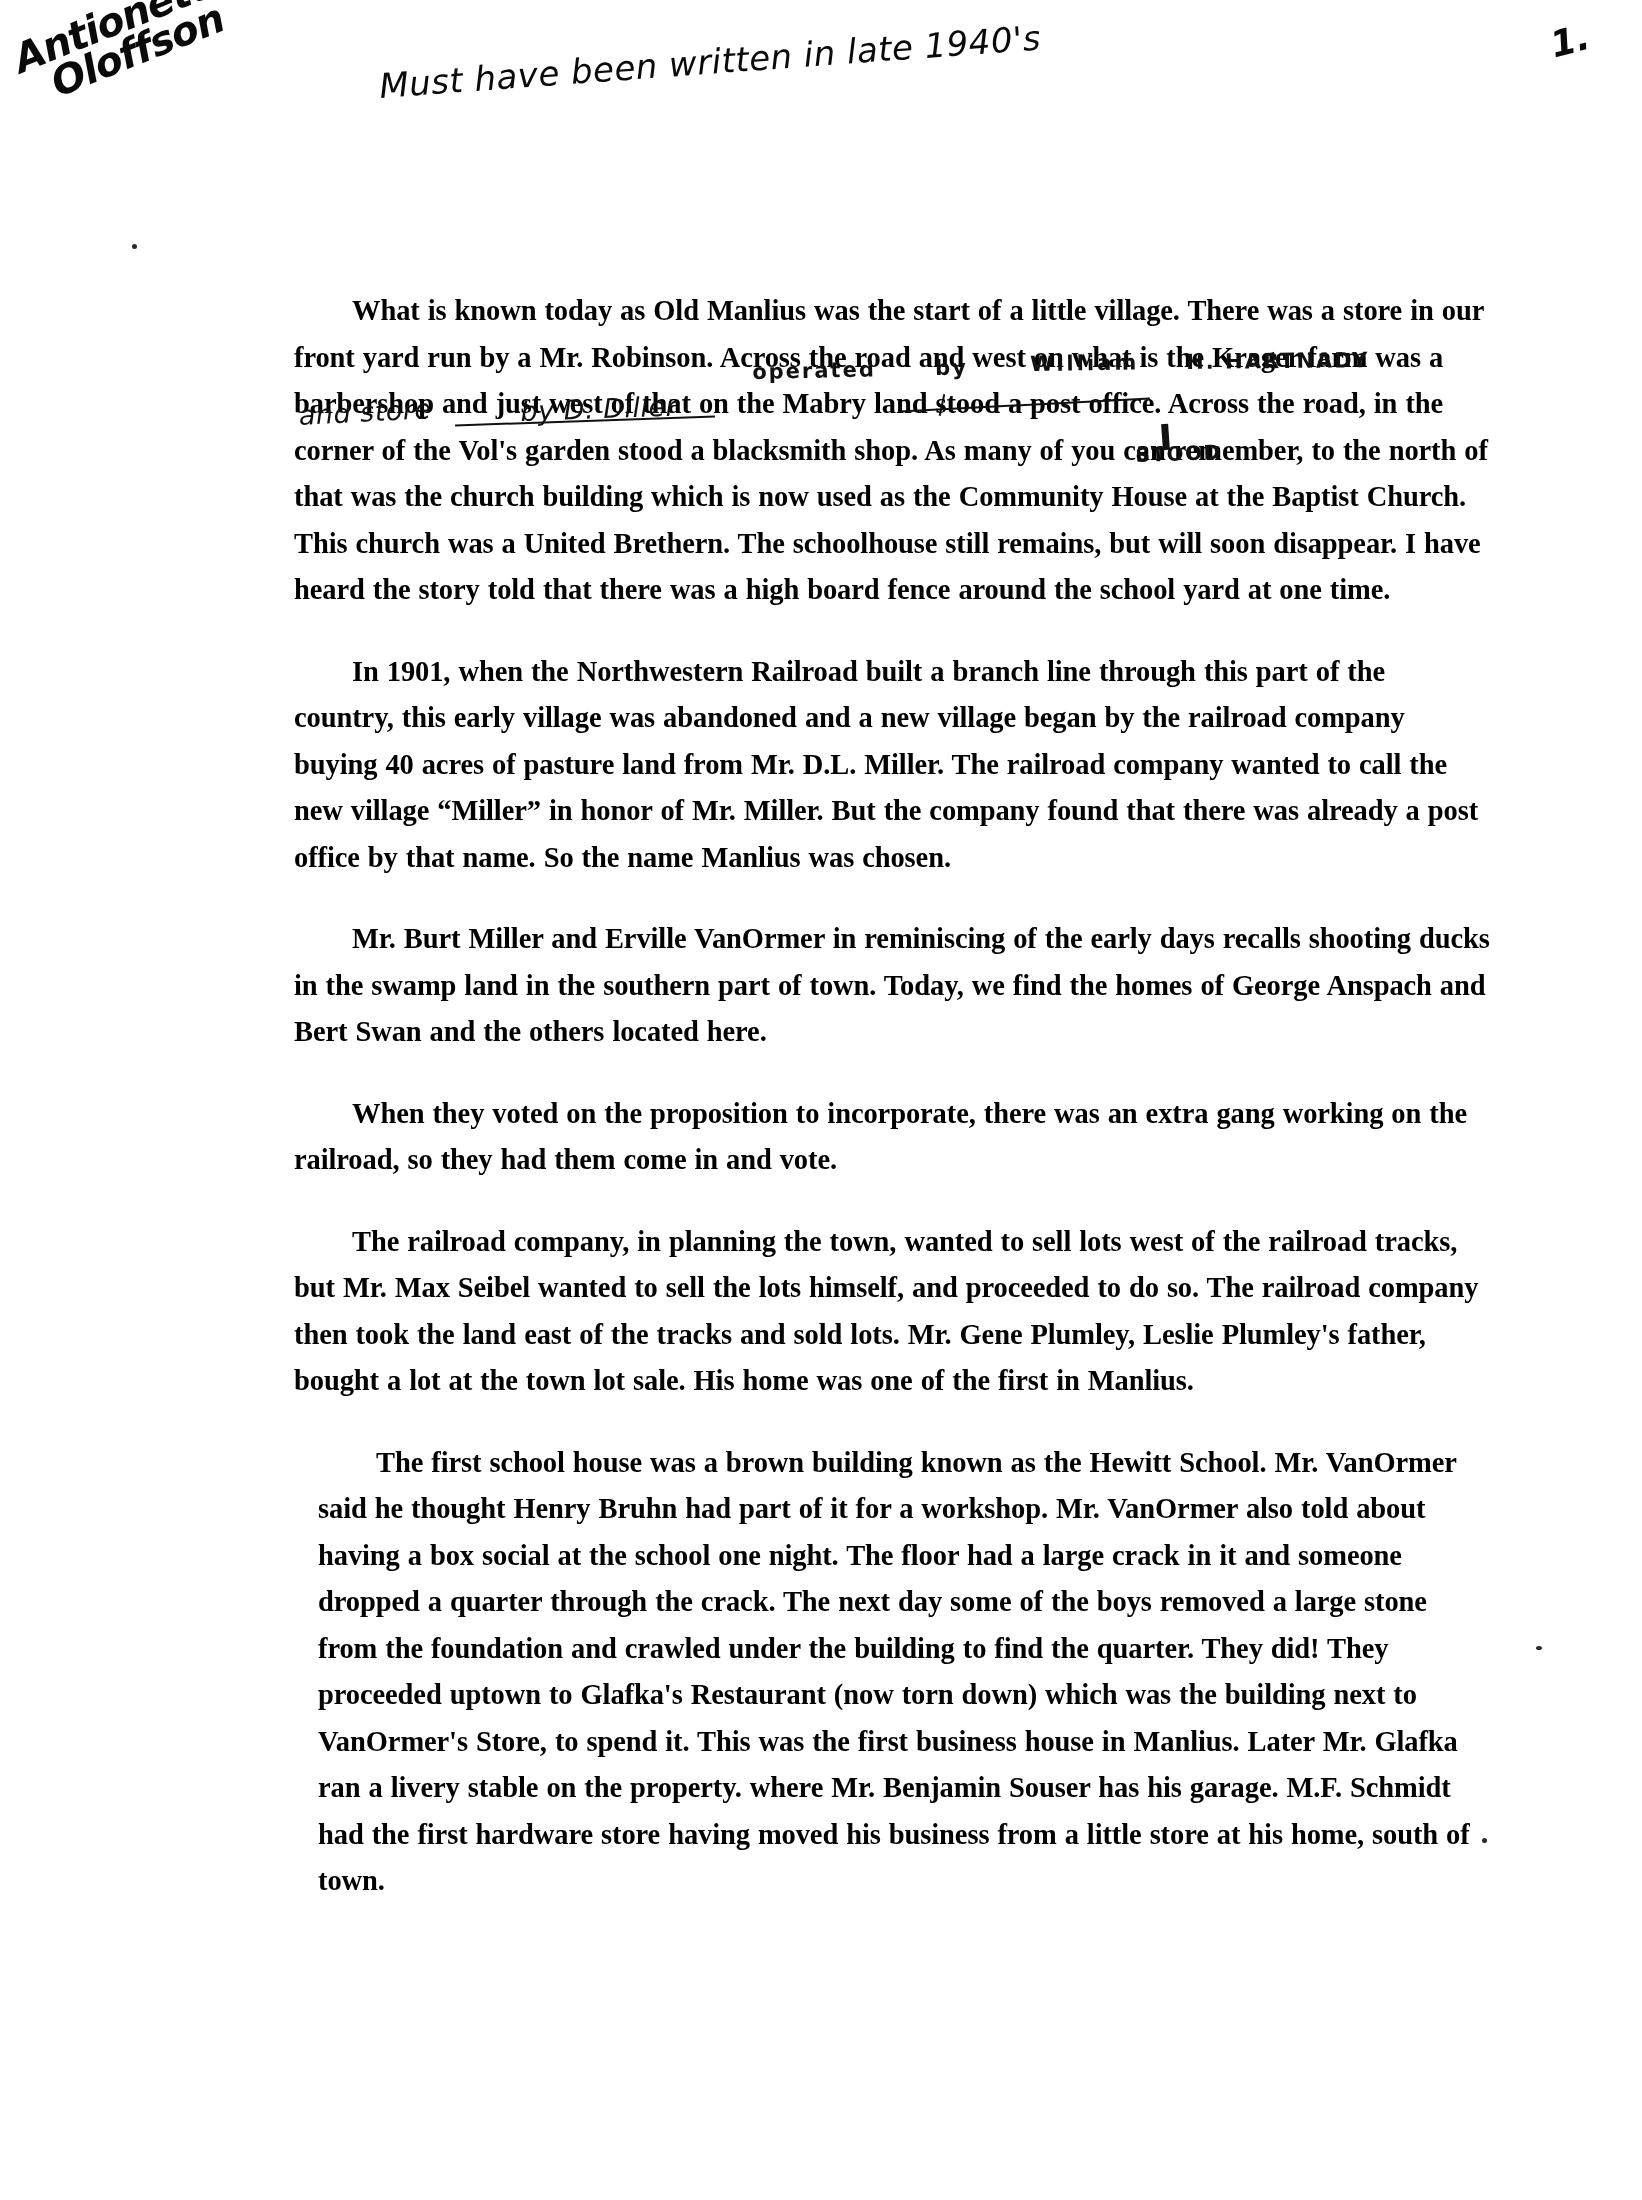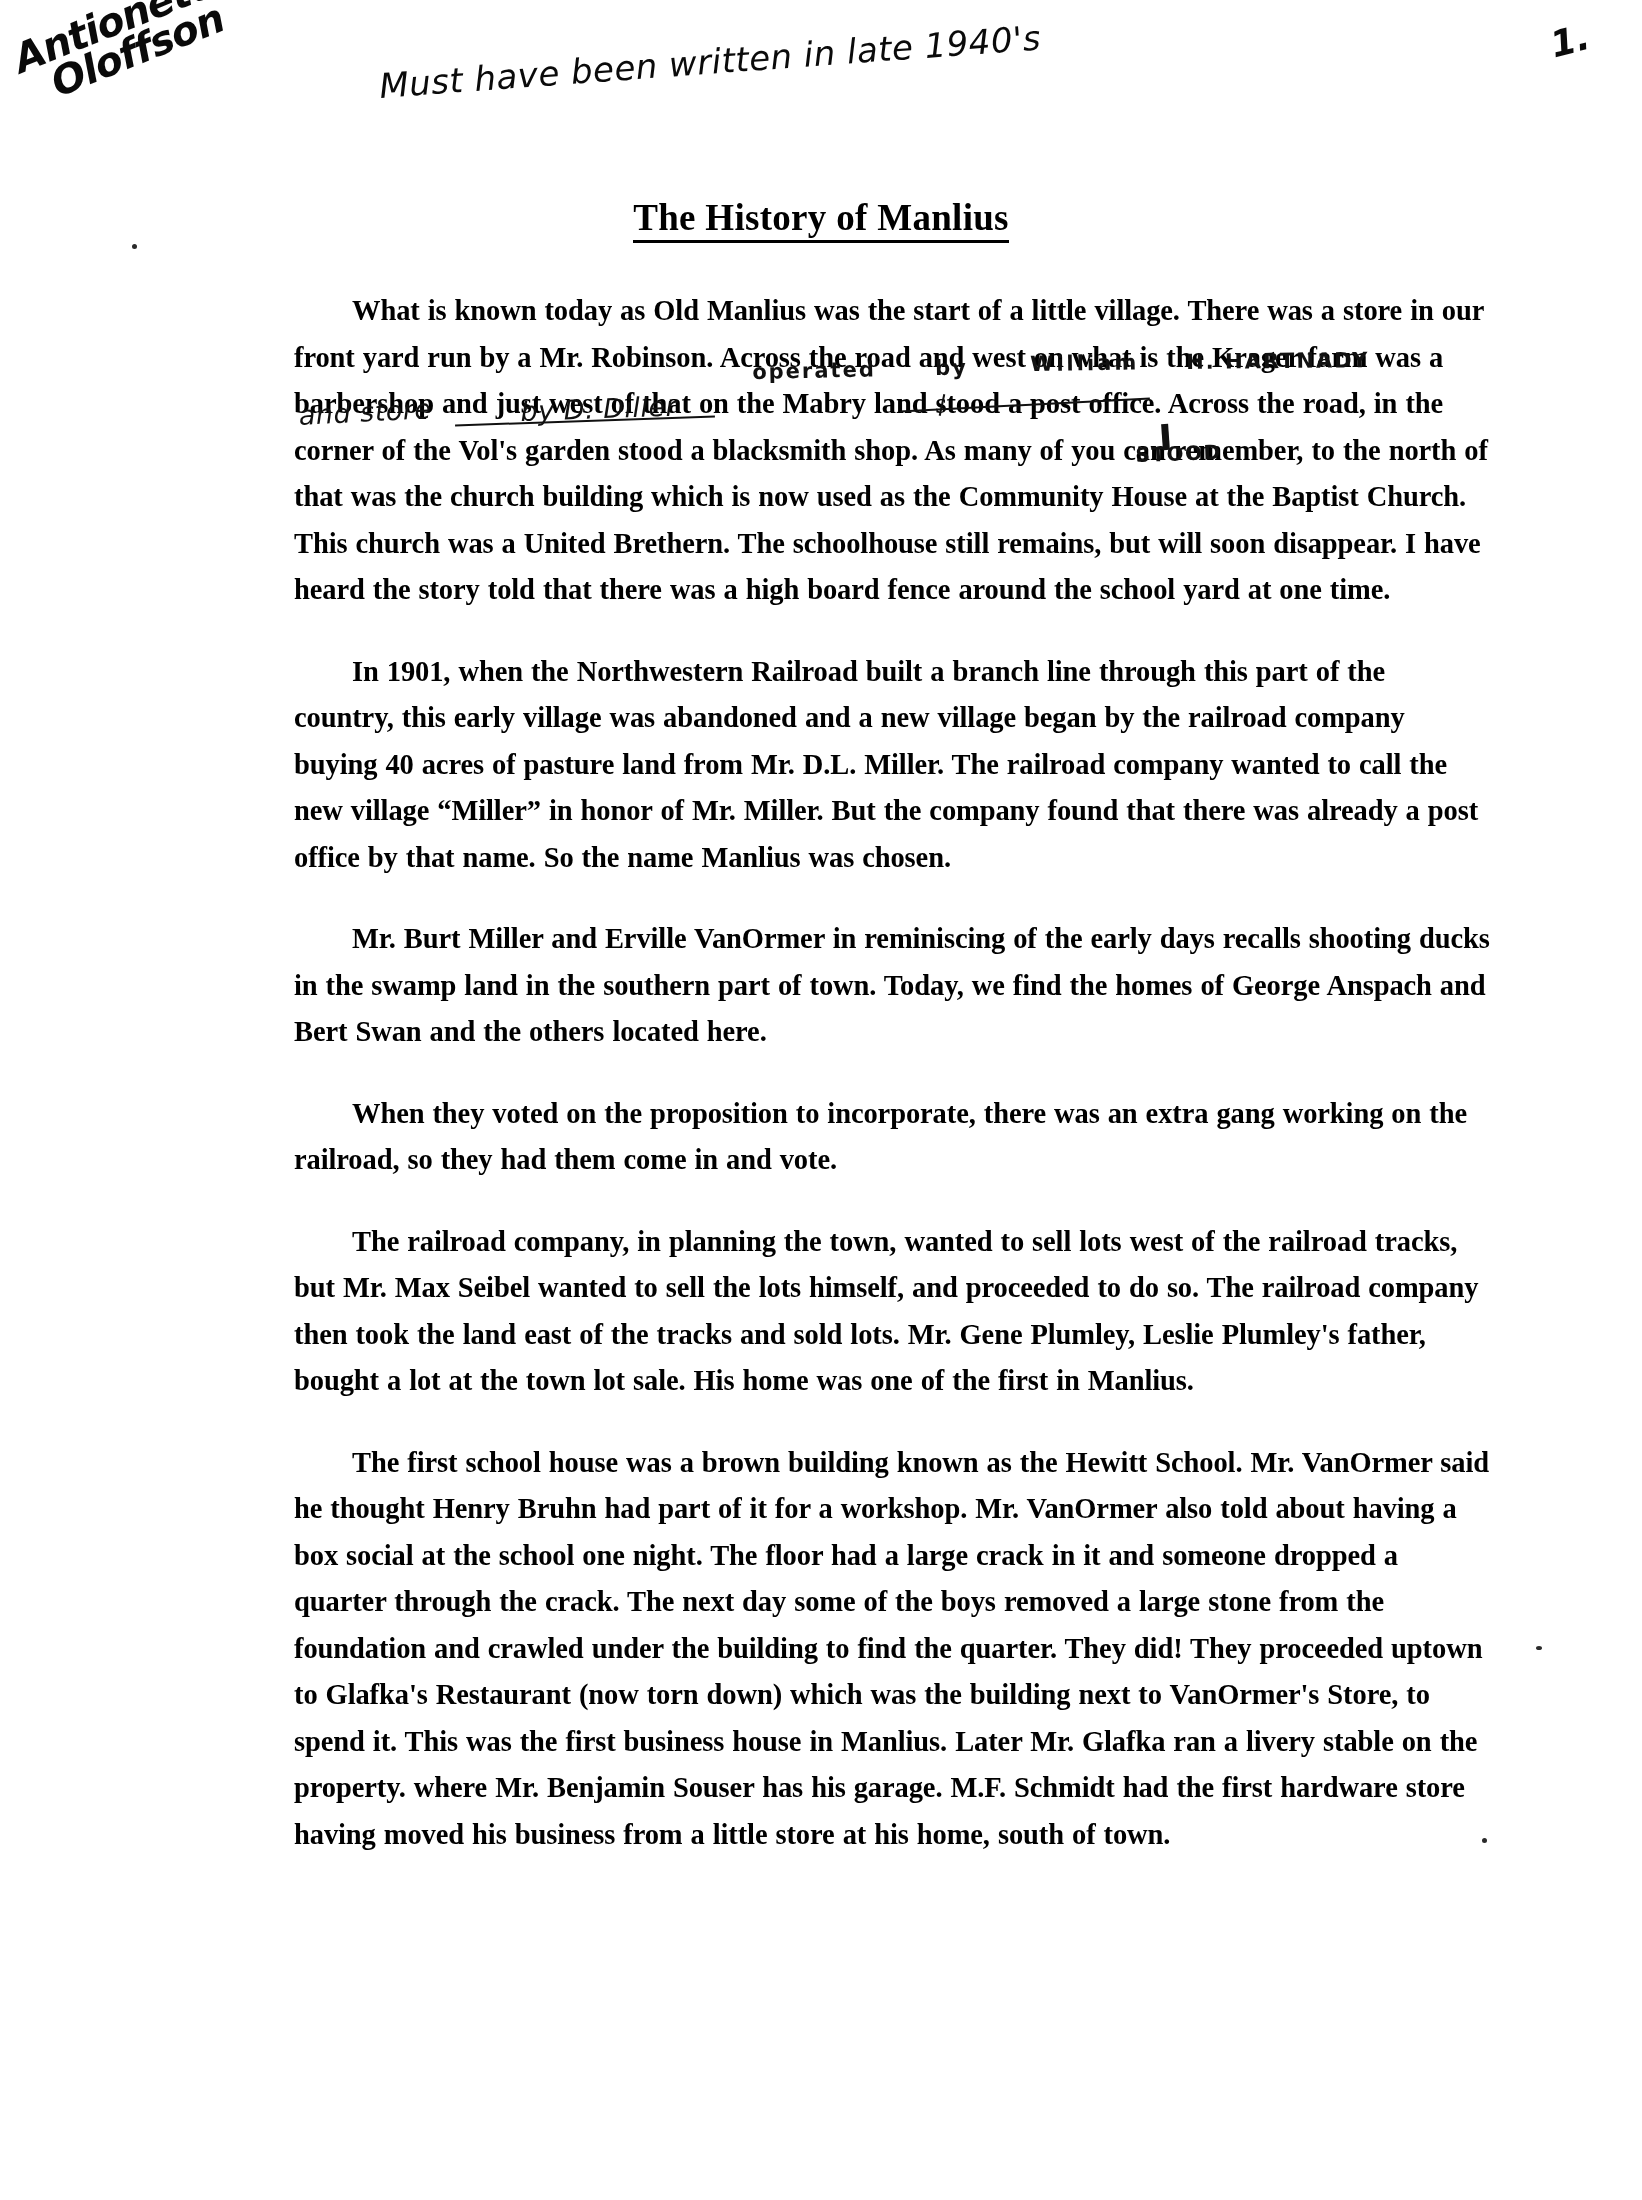--- a/index.html
+++ b/index.html
@@ -187,21 +187,21 @@
   .para {
     font-size: 28.5px;
     font-weight: bold;
     line-height: 46.5px;
     text-align: left;
     text-indent: 58px;
     margin: 0 0 35px 0;
     letter-spacing: -0.1px;
     word-spacing: 1px;
   }
-  .para:last-child { margin-bottom: 0; }
+  .para:last-child { margin-bottom: 0; margin-left: 24px; }
 
   .stray-dot {
     position: absolute;
     background: #2a2a2a;
     border-radius: 50%;
     pointer-events: none;
   }
   .dot-a { left: 132px; top: 244px; width: 5px; height: 5px; }
   .dot-b { left: 1536px; top: 1646px; width: 6px; height: 4px; }
   .dot-c { left: 1482px; top: 1838px; width: 5px; height: 5px; }
@@ -213,23 +213,20 @@
 
   <div class="hand signature">
     <span class="sig-line-1">Antionette</span>
     <span class="sig-line-2">Oloffson</span>
   </div>
 
   <div class="hand note-top">Must have been written in late 1940's</div>
 
   <div class="hand page-number">1.</div>
 
-  <div class="doc-title">
-    <span>The History of Manlius</span>
-  </div>
 
   <div class="body-col">
     <p class="para">What is known today as Old Manlius was the start of a little village. There was a store in our front yard run by a Mr. Robinson.  Across the road and west on what is the Krager farm was a barbershop and just west of that on the Mabry land stood a post office. Across the road, in the corner of the Vol's garden stood a blacksmith shop. As many of you can remember, to the north of that was the church building which is now used as the Community House at the Baptist Church. This church was a United Brethern. The schoolhouse still remains, but will soon disappear. I have heard the story told that there was a high board fence around the school yard at one time.</p>
     <p class="para">In 1901, when the Northwestern Railroad built a branch line through this part of the country, this early village was abandoned and a new village began by the railroad company buying 40 acres of pasture land from Mr. D.L. Miller. The railroad company wanted to call the new village “Miller” in honor of Mr. Miller. But the company found that there was already a post office by that name. So the name Manlius was chosen.</p>
     <p class="para">Mr. Burt Miller and Erville VanOrmer in reminiscing of the early days recalls shooting ducks in the swamp land in the southern part of town. Today, we find the homes of George Anspach and Bert Swan and the others located here.</p>
     <p class="para">When they voted on the proposition to incorporate, there was an extra gang working on the railroad, so they had them come in and vote.</p>
     <p class="para">The railroad company, in planning the town, wanted to sell lots west of the railroad tracks, but Mr. Max Seibel wanted to sell the lots himself, and proceeded to do so. The railroad company then took the land east of the tracks and sold lots. Mr. Gene Plumley, Leslie Plumley's father, bought a lot at the town lot sale. His home was one of the first in Manlius.</p>
     <p class="para">The first school house was a brown building known as the Hewitt School. Mr. VanOrmer said he thought Henry Bruhn had part of it for a workshop. Mr. VanOrmer also told about having a box social at the school one night. The floor had a large crack in it and someone dropped a quarter through the crack. The next day some of the boys removed a large stone from the foundation and crawled under the building to find the quarter. They did! They proceeded uptown to Glafka's Restaurant (now torn down) which was the building next to VanOrmer's Store, to spend it. This was the first business house in Manlius. Later Mr. Glafka ran a livery stable on the property. where Mr. Benjamin Souser has his garage. M.F. Schmidt had the first hardware store having moved his business from a little store at his home, south of town.</p>
   </div>
 

